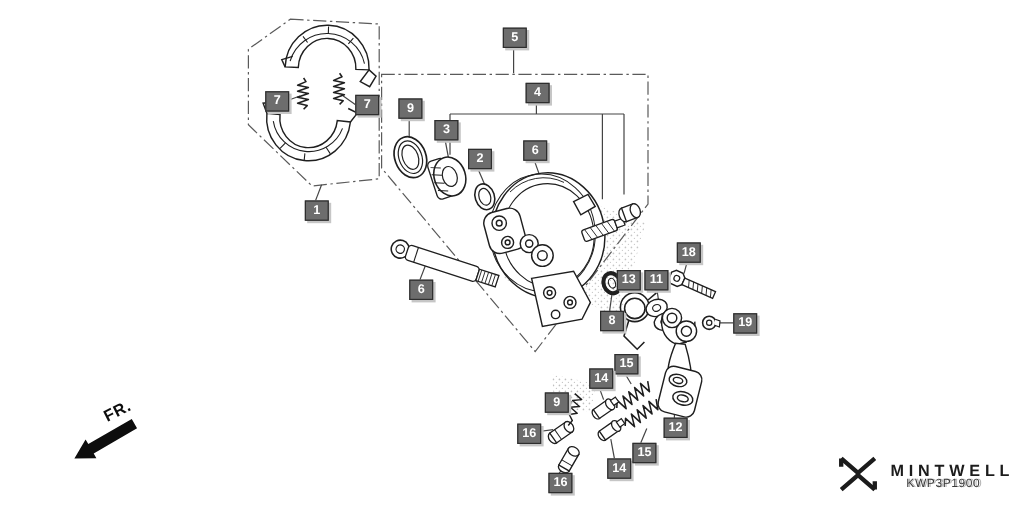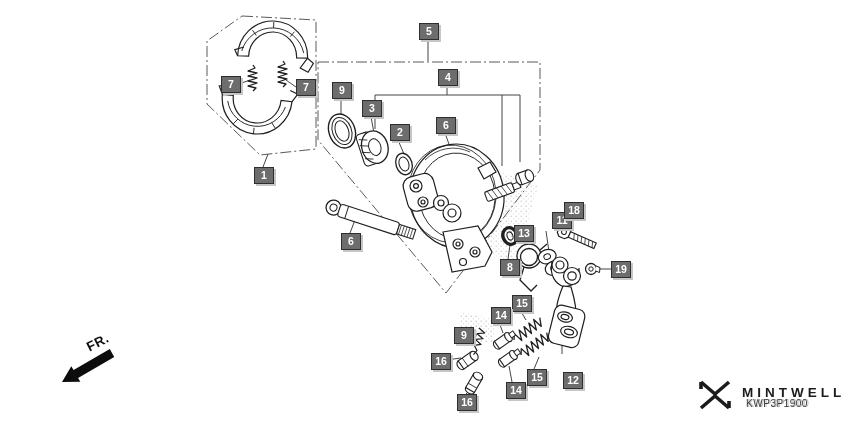--- a/index.html
+++ b/index.html
@@ -20,21 +20,21 @@
     transform:rotate(-27deg);transform-origin:left top;
     font-size:13.5px;font-weight:bold;color:#0d0d0d;letter-spacing:.5px;
   }
   .brand{
     position:absolute;left:698px;top:378px;display:flex;align-items:center;gap:8px;
   }
   .brand .brand-name{
     font-size:13.5px;font-weight:bold;color:#1c1c1c;letter-spacing:4px;margin-top:-6px;
   }
   .diagram-code{
-    position:absolute;left:737px;top:398px;width:80px;text-align:center;
+    position:absolute;left:737px;top:398px;width:80px;text-align:right;
     font-size:10px;color:#3a3a3a;letter-spacing:.5px;
     text-shadow:1.5px 0 0 rgba(70,70,70,.4);
   }
 </style>
 </head>
 <body>
 
 <div class="stage">
 
   <svg class="art" width="842" height="421" viewBox="0 0 842 421">
@@ -269,32 +269,32 @@
       <div class="plabel" style="left: 296px; top: 79px;">7</div>
       <div class="plabel" style="left: 254px; top: 167px;">1</div>
       <div class="plabel" style="left: 332px; top: 82px;">9</div>
       <div class="plabel" style="left: 362px; top: 100px;">3</div>
       <div class="plabel" style="left: 390px; top: 124px;">2</div>
       <div class="plabel" style="left: 419px; top: 23px;">5</div>
       <div class="plabel" style="left: 438px; top: 69px;">4</div>
       <div class="plabel" style="left: 436px; top: 117px;">6</div>
       <div class="plabel" style="left: 341px; top: 233px;">6</div>
       <div class="plabel" style="left: 514px; top: 209px; margin-top: 16px;">13</div>
-      <div class="plabel" style="left: 537px; top: 212px; margin-left: 15px;">11</div>
+      <div class="plabel" style="left: 537px; top: 225px;">11</div>
       <div class="plabel" style="left: 564px; top: 202px;">18</div>
       <div class="plabel" style="left: 500px; top: 259px;">8</div>
       <div class="plabel" style="left: 611px; top: 261px;">19</div>
       <div class="plabel" style="left: 512px; top: 295px;">15</div>
       <div class="plabel" style="left: 491px; top: 307px;">14</div>
       <div class="plabel" style="left: 454px; top: 327px;">9</div>
       <div class="plabel" style="left: 431px; top: 353px;">16</div>
       <div class="plabel" style="left: 457px; top: 394px;">16</div>
       <div class="plabel" style="left: 506px; top: 382px;">14</div>
       <div class="plabel" style="left: 527px; top: 369px;">15</div>
-      <div class="plabel" style="left: 553px; top: 372px; margin-left: 10px;">12</div>
+      <div class="plabel" style="left: 553px; top: 348px;">12</div>
     </div>
 
   <div class="fr-label">
     <span>FR.</span>
   </div>
 
   <div class="brand">
     <svg width="36" height="34" viewBox="0 0 36 34" fill="none" stroke="#1b1b1b" stroke-width="3.6">
       <path d="M3,4 L17,16 L31,4"></path>
       <path d="M3,30 L17,18 L31,30"></path>

